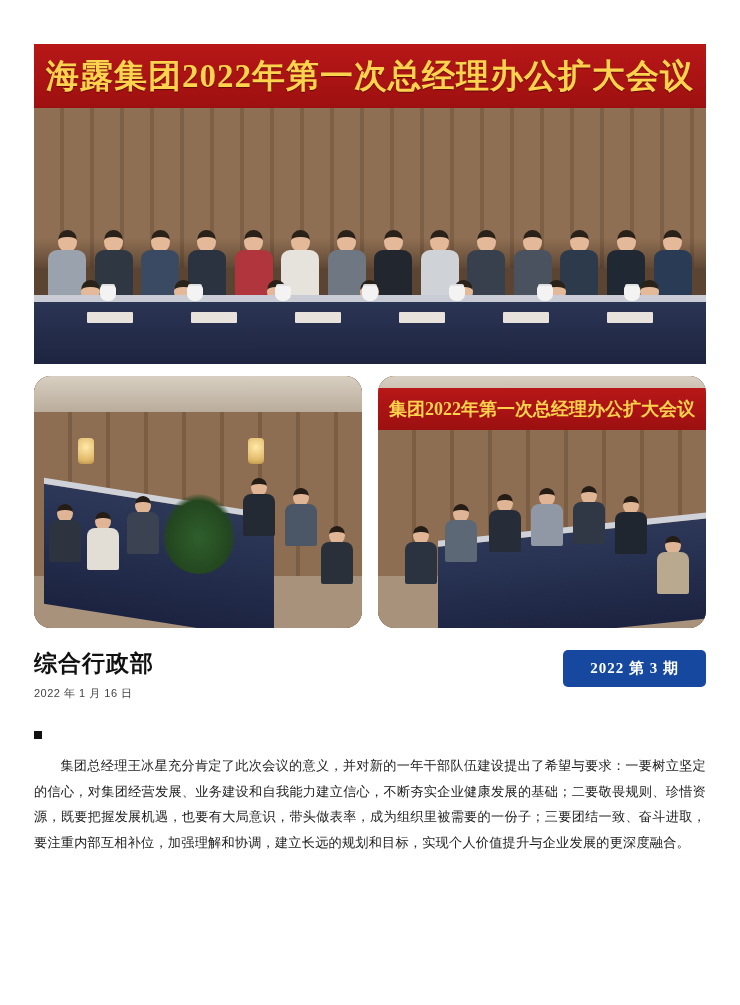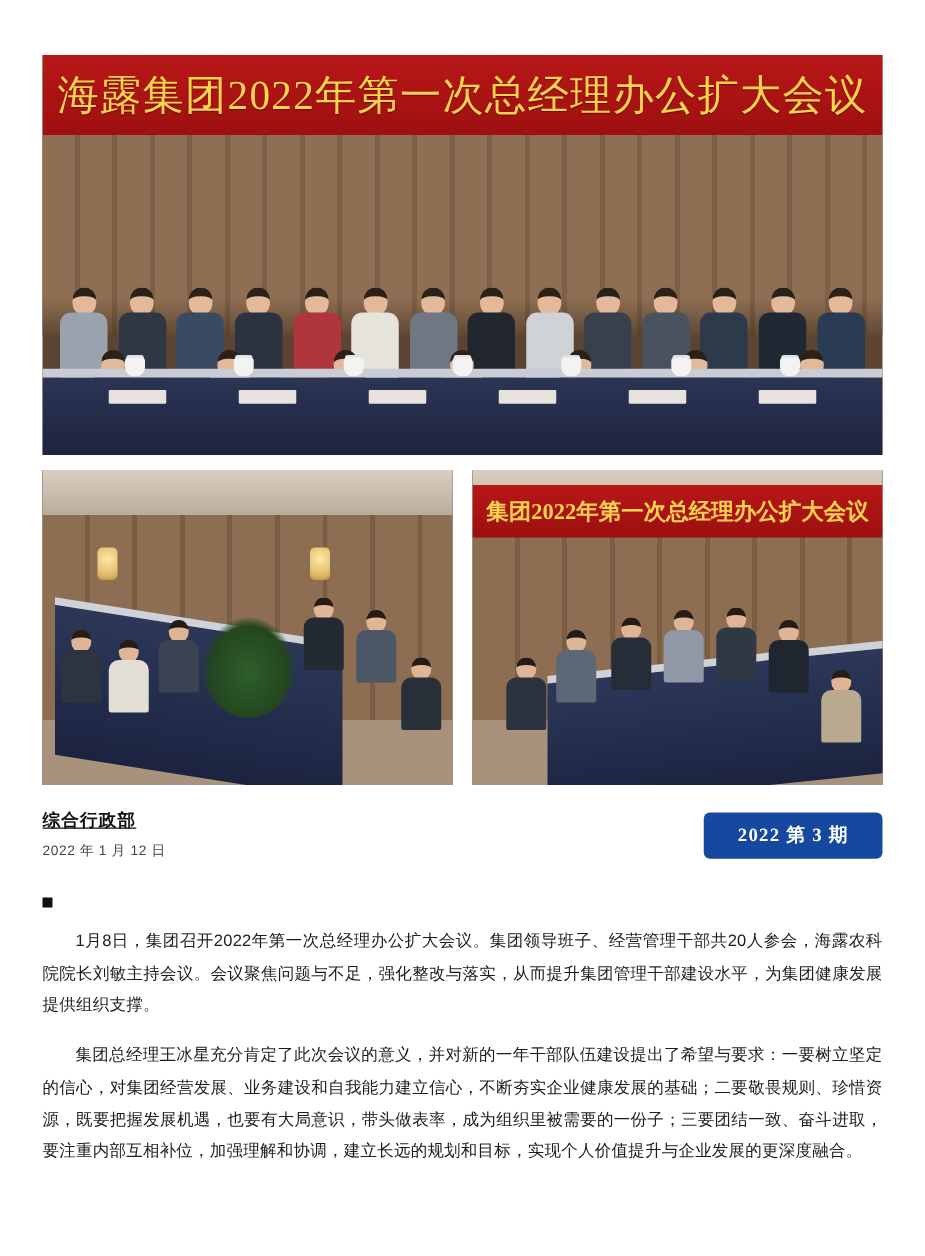--- a/index.html
+++ b/index.html
@@ -37,21 +37,21 @@
     width: 100%;
     height: 64px;
     background: linear-gradient(180deg, #b81717 0%, #9e1010 100%);
     display: flex;
     align-items: center;
     justify-content: center;
     overflow: hidden;
   }
   .hero-banner-text {
     font-family: "Liberation Serif", serif;
-    font-weight: normal;
+    font-weight: bold;
     font-size: 33px;
     letter-spacing: 1px;
     color: #ffd34d;
     white-space: nowrap;
     text-shadow: 0 1px 1px rgba(0,0,0,0.4);
   }
   .hero-wall {
     position: absolute;
     left: 0; top: 64px;
     width: 100%;
@@ -149,20 +149,21 @@
     display: flex;
     gap: 16px;
     margin-top: 12px;
   }
   .photo {
     position: relative;
     width: 328px;
     height: 252px;
     overflow: hidden;
     background: #6b5742;
+    border-radius: 17px;
   }
   .ph-wall {
     position: absolute; inset: 0;
     background:
       repeating-linear-gradient(90deg, #8d6e52 0px, #8d6e52 34px, #7a5d43 34px, #7a5d43 38px),
       #84654c;
   }
   .ph-ceiling {
     position: absolute; left: 0; top: 0; width: 100%; height: 36px;
     background: linear-gradient(180deg, #d8cfc2 0%, #b9ac9b 100%);
@@ -235,25 +236,24 @@
 
   
   .meta {
     margin-top: 20px;
     display: flex;
     align-items: flex-start;
     justify-content: space-between;
   }
   .meta-left .dept {
     font-family: "Liberation Serif", serif;
-    font-size: 14px;
+    font-size: 23px;
     font-weight: bold;
     color: #111;
     letter-spacing: 1px;
-    text-decoration: underline;
   }
   .meta-left .date {
     margin-top: 7px;
     font-size: 11px;
     color: #444;
     letter-spacing: 0.5px;
   }
   .issue-badge {
     margin-top: 2px;
     min-width: 134px;
@@ -493,26 +493,25 @@
       <div class="ph-person" style="left:278px; top:160px;">
           <span class="head"></span>
           <span class="body" style="background:#b9a98f"></span>
         </div>
     </div>
   </div>
 
   <div class="meta">
     <div class="meta-left">
       <div class="dept">综合行政部</div>
-      <div class="date">2022 年 1 月 12 日</div>
+      <div class="date">2022 年 1 月 16 日</div>
     </div>
     <div class="issue-badge">2022  第 3 期</div>
   </div>
 
   <div class="article">
     <div class="headline">
       <span class="bullet"></span>
     </div>
-    <p>1月8日，集团召开2022年第一次总经理办公扩大会议。集团领导班子、经营管理干部共20人参会，海露农科院院长刘敏主持会议。会议聚焦问题与不足，强化整改与落实，从而提升集团管理干部建设水平，为集团健康发展提供组织支撑。</p>
     <p>集团总经理王冰星充分肯定了此次会议的意义，并对新的一年干部队伍建设提出了希望与要求：一要树立坚定的信心，对集团经营发展、业务建设和自我能力建立信心，不断夯实企业健康发展的基础；二要敬畏规则、珍惜资源，既要把握发展机遇，也要有大局意识，带头做表率，成为组织里被需要的一份子；三要团结一致、奋斗进取，要注重内部互相补位，加强理解和协调，建立长远的规划和目标，实现个人价值提升与企业发展的更深度融合。</p>
   </div>
 
 </div>
 
 </body></html>

